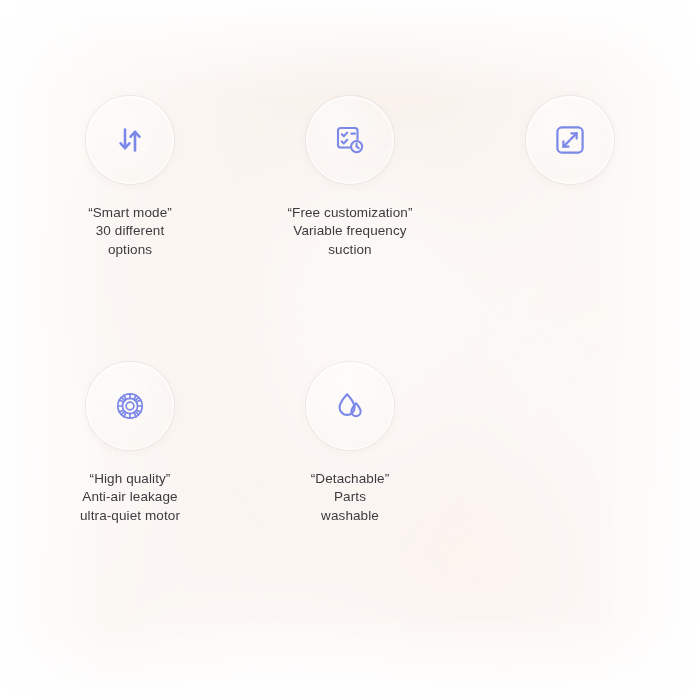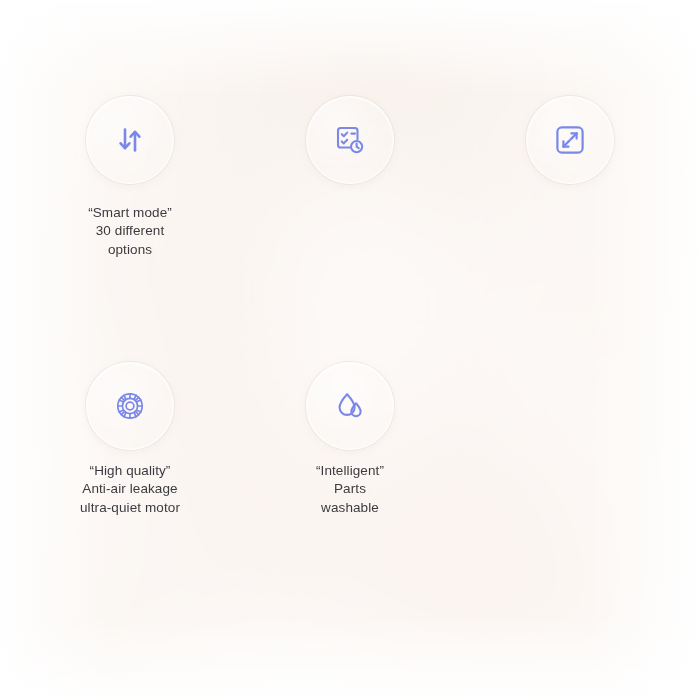--- a/index.html
+++ b/index.html
@@ -101,21 +101,21 @@
     text-align: center;
     font-size: 13.5px;
     line-height: 1.37;
     color: #3b3b3f;
     letter-spacing: 0.1px;
     white-space: pre-line;
     font-weight: 400;
   }
 
   
-  .grid .cell:nth-child(n+4) .caption { margin-top: 12px; }
+  .grid .cell:nth-child(n+4) .caption { margin-top: 20px; }
 </style>
 </head>
 <body>
 
 <div id="page">
 
   <div class="bg-layer bg-base"></div>
   <div class="bg-layer bg-highlight"></div>
   <div class="bg-layer bg-veil"></div>
   <div class="bg-layer bg-vignette"></div>
@@ -148,20 +148,23 @@
               <path d="M25.5 17.2 V8.6 a2.6 2.6 0 0 0-2.6-2.6 H8.6 A2.6 2.6 0 0 0 6 8.6 v14.3 a2.6 2.6 0 0 0 2.6 2.6 h9.3"></path>
               <path d="M9.8 12.2 l2 2 3.4-3.6"></path>
               <path d="M9.8 19.4 l2 2 3.4-3.6"></path>
               <path d="M19.4 11.6 H23"></path>
               <circle cx="24.6" cy="24.6" r="5.6"></circle>
               <path d="M24.6 21.6 v3.1 l2.1 1.5"></path>
             </g>
           </svg>
         </span>
       </div>
+      <div class="caption">“Free customization”
+Variable frequency
+suction</div>
     </div>
 
     <div class="cell">
       <div class="icon-circle">
         <span>
           <svg width="34" height="34" viewBox="0 0 34 34" fill="none">
             <g stroke="#7b88e8" stroke-width="2.2" stroke-linecap="round" stroke-linejoin="round">
               <rect x="4.4" y="4.4" width="25.2" height="25.2" rx="4.4"></rect>
               <path d="M23.6 10.4 H18.4"></path>
               <path d="M23.6 10.4 V15.6"></path>
@@ -215,19 +218,19 @@
       <div class="icon-circle">
         <span>
           <svg width="34" height="34" viewBox="0 0 34 34" fill="none">
             <g stroke="#7b88e8" stroke-width="2.1" stroke-linecap="round" stroke-linejoin="round">
               <path d="M14.1 5.2 C14.1 5.2 6.6 13.4 6.6 18.4 a7.5 7.5 0 0 0 15 0 C21.6 13.4 14.1 5.2 14.1 5.2 Z"></path>
               <path d="M23 14.3 C23 14.3 18.4 19.4 18.4 22.6 a4.6 4.6 0 0 0 9.2 0 C27.6 19.4 23 14.3 23 14.3 Z"></path>
             </g>
           </svg>
         </span>
       </div>
-      <div class="caption">“Intelligent”
+      <div class="caption">“Detachable”
 Parts
 washable</div>
     </div>
 
   </div>
 </div>
 
 </body></html>

